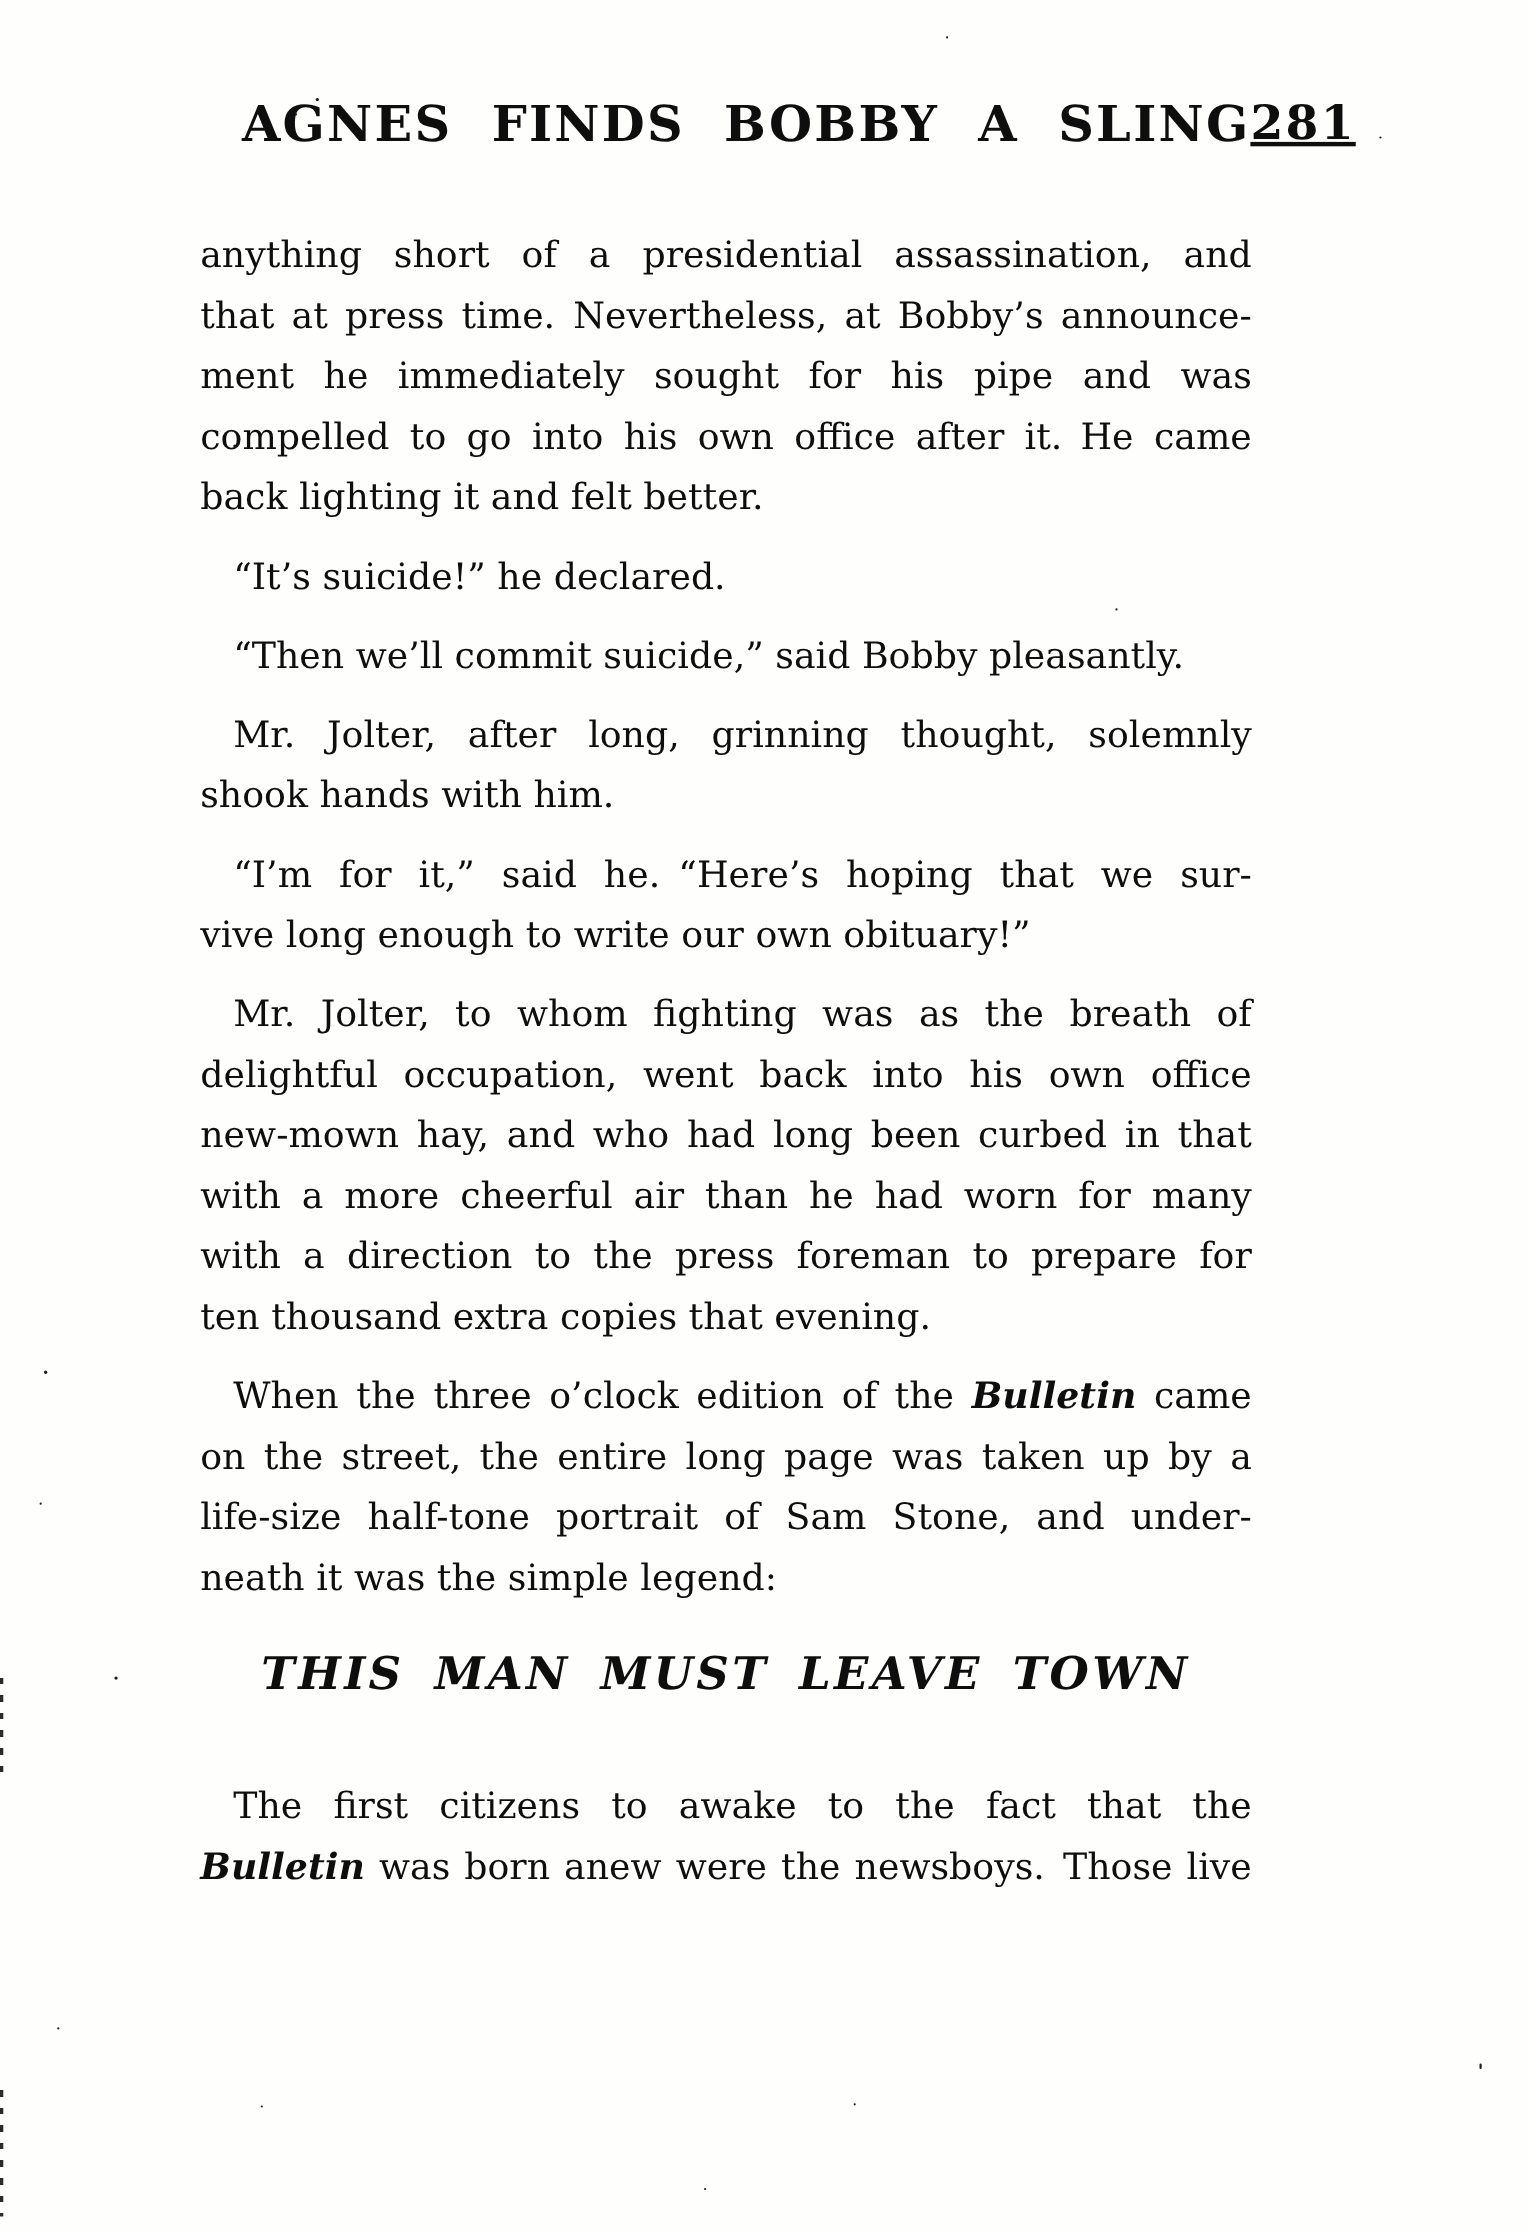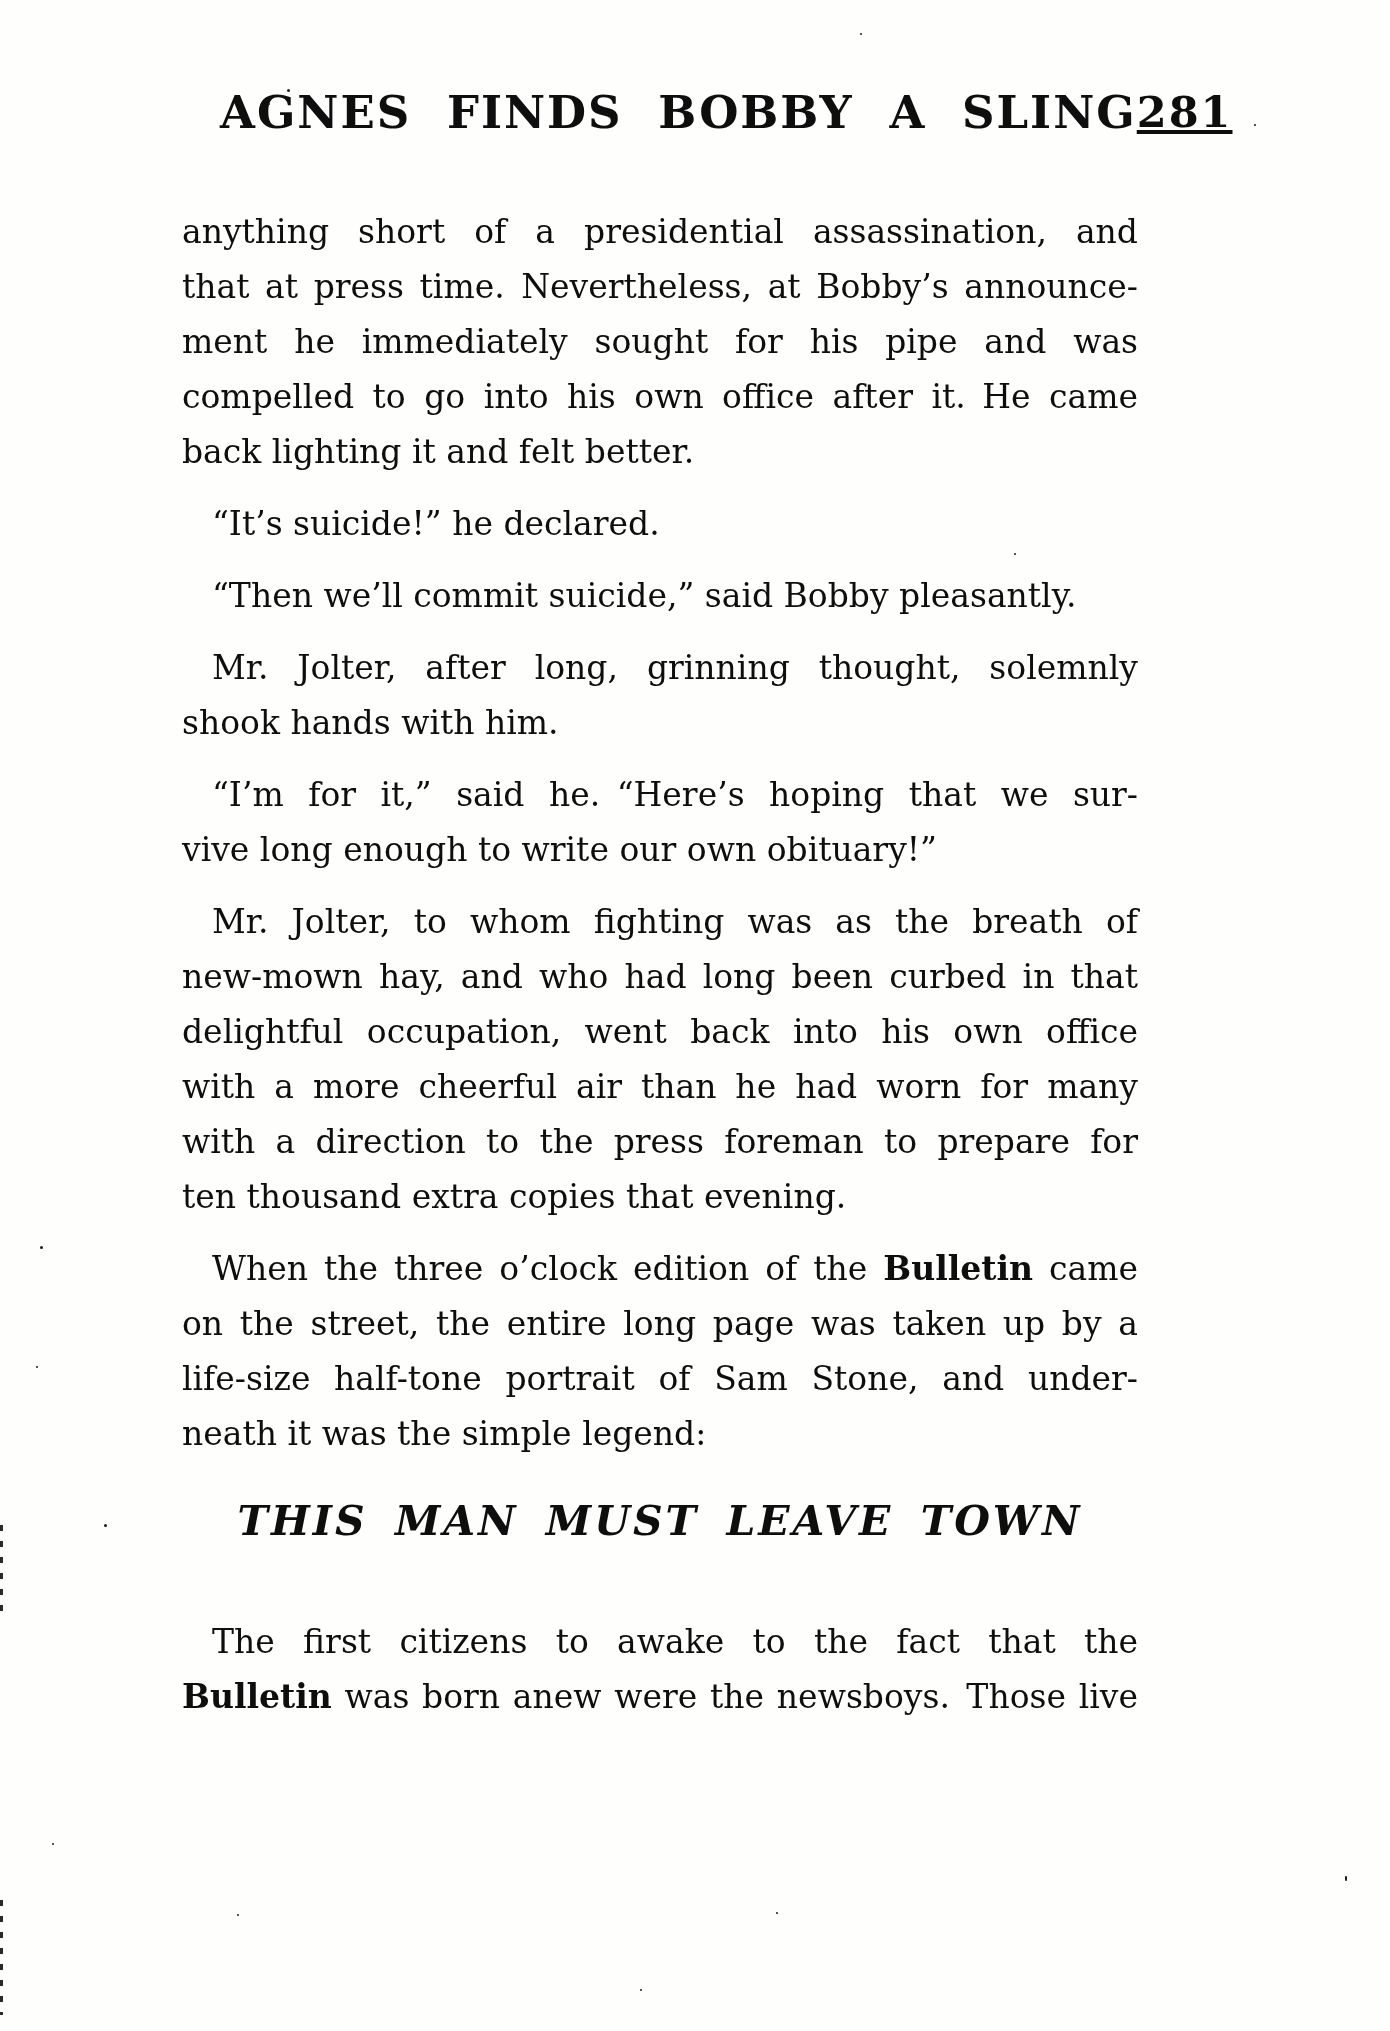--- a/index.html
+++ b/index.html
@@ -27,21 +27,21 @@
     text-decoration:underline;
   }
   .text-block {
     position:absolute; top:187px; left:165px; width:990px;
     font-size:33px; line-height:55px;
   }
   .text-block p { margin:17px; }
   .line { display:block; text-align:justify; text-align-last:justify; }
   .line.last { text-align-last:left; }
   .line.ind { text-indent:30px; }
-  .emph { font-weight:700; }
+  .emph { font-style:italic; font-weight:700; }
   .heading {
     text-align:center; font-weight:700; font-size:41px; line-height:55px;
     letter-spacing:3px; word-spacing:10px;
     margin:33px 0 65px 0;
     font-style:italic;
   }
   .speck { position:absolute; background:#1c1c1c; border-radius:50%; }
   .edge-marks {
     position:absolute; left:0; width:3px;
     background:repeating-linear-gradient(to bottom,#2a2a2a 0 6px,transparent 6px 16px);
@@ -80,22 +80,22 @@
       <span class="line last">shook hands with him.</span>
     </p>
 
     <p>
       <span class="line ind">“I’m for it,” said he. “Here’s hoping that we sur-</span>
       <span class="line last">vive long enough to write our own obituary!”</span>
     </p>
 
     <p>
       <span class="line ind">Mr. Jolter, to whom fighting was as the breath of</span>
+      <span class="line">delightful occupation, went back into his own office</span>
       <span class="line">new-mown hay, and who had long been curbed in that</span>
-      <span class="line">delightful occupation, went back into his own office</span>
       <span class="line">with a more cheerful air than he had worn for many</span>
       <span class="line">with a direction to the press foreman to prepare for</span>
       <span class="line last">ten thousand extra copies that evening.</span>
     </p>
 
     <p>
       <span class="line ind"><span>When the three o’clock edition of the </span><span class="emph">Bulletin</span><span> came</span></span>
       <span class="line">on the street, the entire long page was taken up by a</span>
       <span class="line">life-size half-tone portrait of Sam Stone, and under-</span>
       <span class="line last">neath it was the simple legend:</span>

